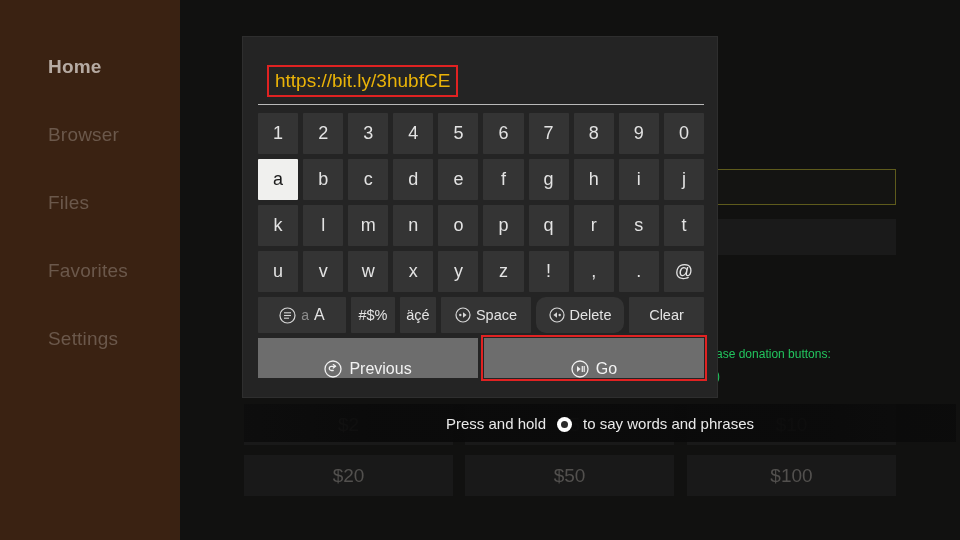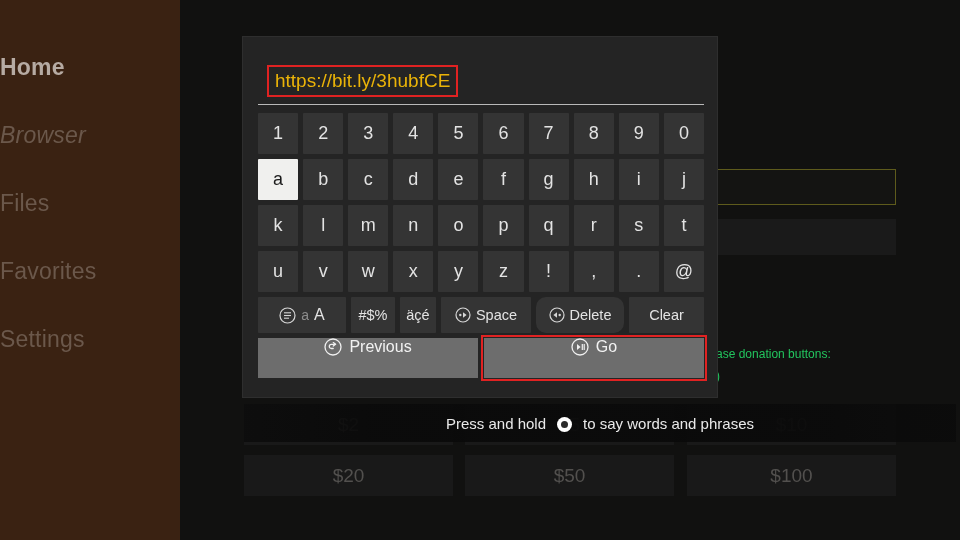--- a/index.html
+++ b/index.html
@@ -13,21 +13,22 @@
 
   
   .sidebar {
     position: absolute; left: 0; top: 0;
     width: 180px; height: 540px;
     background: #3a2212;
   }
   .sidebar-item {
     position: absolute; left: 0; width: 180px;
     height: 34px; line-height: 34px;
-    font-size: 23px;
+    padding-left: 48px;
+    font-size: 19px;
     color: #6b584b;
     letter-spacing: .2px;
   }
   .sidebar-item.active { color: #b6aba3; font-weight: bold; }
 
   
   .bg-field {
     position: absolute;
     border: 1px solid #5e5b1c;
     background: #141412;
@@ -142,21 +143,21 @@
   .case-a { color: #8d8d8d; font-size: 14px; }
   .case-A { color: #e3e3e3; font-size: 16px; }
 
   .kb-bottom-row { display: flex; gap: 6px; margin-top: 5px; }
   .big-btn {
     flex: 1 1 0;
     height: 40px;
     background: #6d6d6d;
     color: #f2f2f2;
     font-size: 16px;
-    display: flex; align-items: flex-start; justify-content: center;
+    display: flex; align-items: flex-end; justify-content: center;
     gap: 7px;
   }
   .big-btn.focused {
     outline: 2px solid #e02222;
     outline-offset: 1px;
   }
 
   .ico { display: inline-flex; align-items: center; justify-content: center; }
   .ico svg { display: block; }
 </style>
@@ -179,21 +180,21 @@
   <div class="don-btn" style="left:687px; top:455px; width:209px; height:41px;">$100</div>
 
   <div class="voice-hint">
     <span>Press and hold</span>
     <span class="mic-dot"></span>
     <span>to say words and phrases</span>
   </div>
 
   <div class="sidebar">
     <div class="sidebar-item active" style="top:50px;">Home</div>
-    <div class="sidebar-item" style="top:118px;font-style:italic;">Browser</div>
+    <div class="sidebar-item" style="top:118px;">Browser</div>
     <div class="sidebar-item" style="top:254px;">Favorites</div>
     <div class="sidebar-item" style="top:186px;">Files</div>
     <div class="sidebar-item" style="top:322px;">Settings</div>
   </div>
 
   <div class="kb-dialog">
 
     <div class="kb-input-wrap">
       <div class="kb-underline"></div>
       <div class="kb-input" placeholder="">https://bit.ly/3hubfCE</div>

